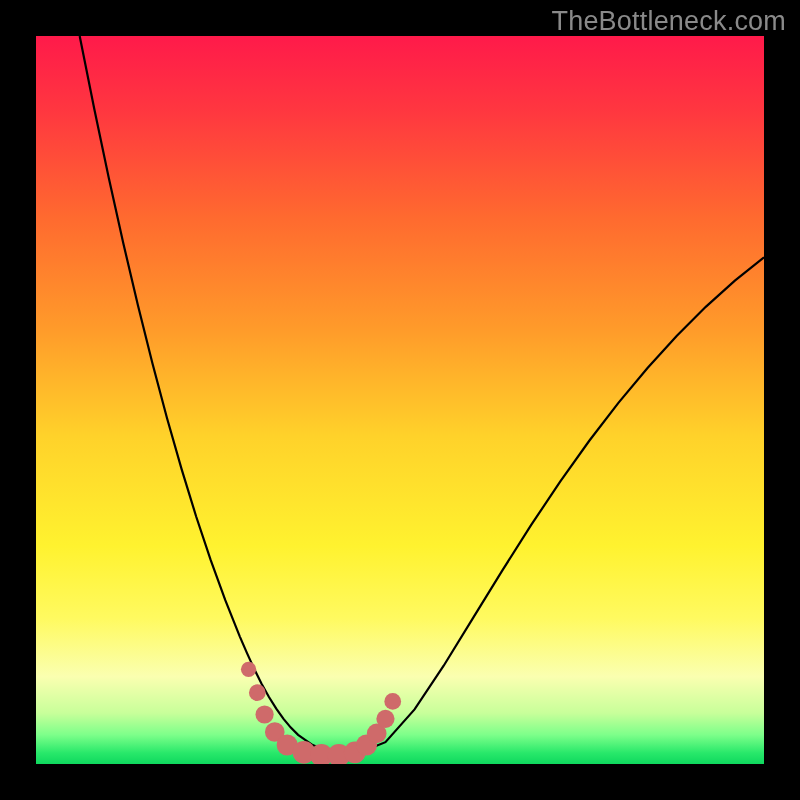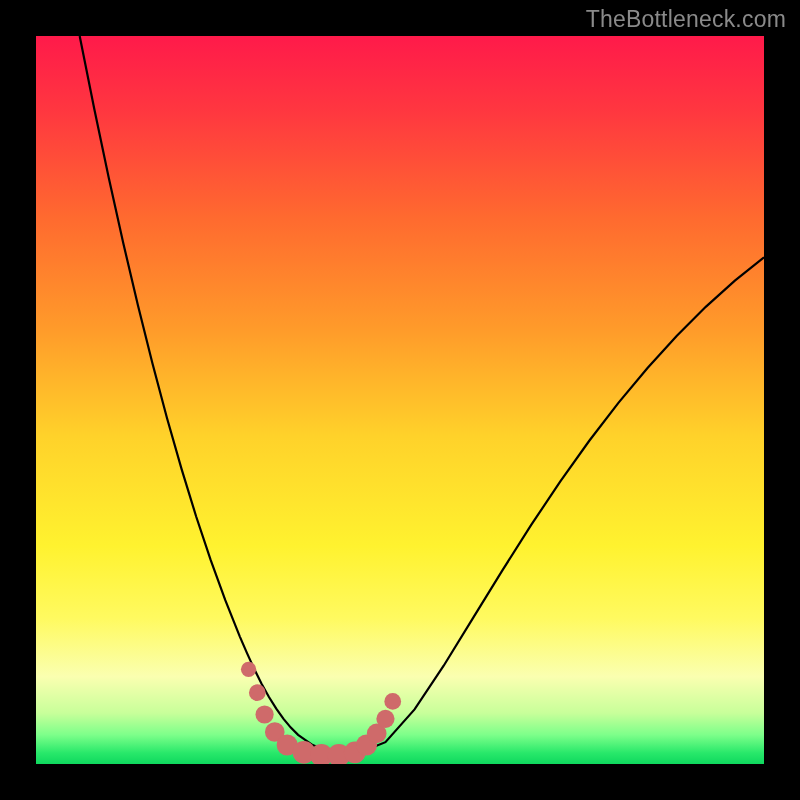--- a/index.html
+++ b/index.html
@@ -28,21 +28,21 @@
   }
   .gradient {
     position: absolute;
     inset: 0;
   }
   .watermark {
     position: absolute;
     top: 6px;
     right: 14px;
     font-family: Arial, Helvetica, sans-serif;
-    font-size: 23px;
+    font-size: 27px;
     color: #8a8a8a;
     letter-spacing: 0.2px;
   }
   svg.curve {
     position: absolute;
     inset: 0;
   }
 </style>
 </head>
 <body>

